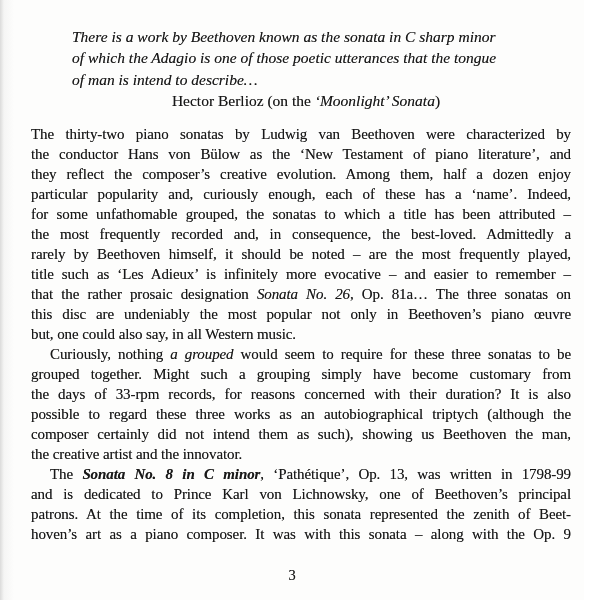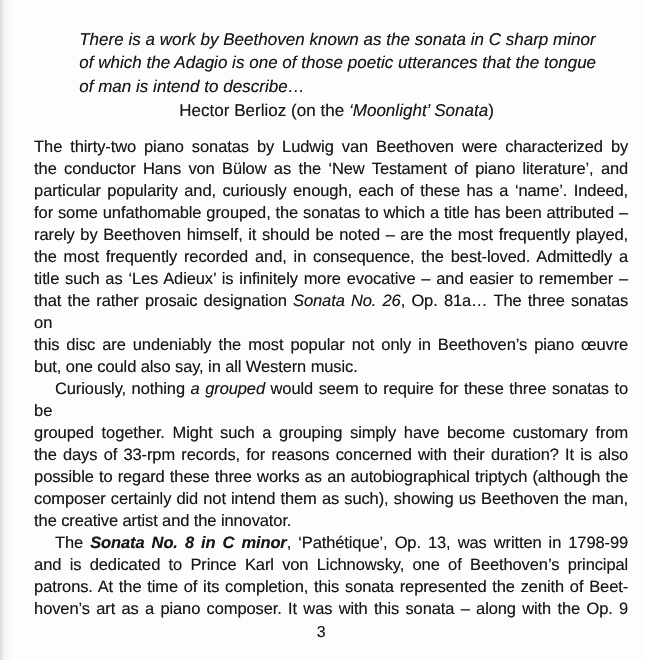--- a/index.html
+++ b/index.html
@@ -4,21 +4,21 @@
 <style>
   html, body { margin: 0; padding: 0; }
   .page {
     position: relative;
     width: 584px;
     height: 600px;
     overflow: hidden;
     background:
       linear-gradient(90deg, rgba(140,140,140,0.30) 0px, rgba(190,190,190,0.12) 4px, rgba(255,255,255,0) 14px),
       linear-gradient(#fdfdfc, #fdfdfc);
-    font-family: Liberation Sans, sans-serif;
+    font-family: Liberation Serif, serif;
     color: #181818;
     text-shadow: 0 0 0.4px rgba(20,20,20,0.55);
   }
   .epigraph {
     position: absolute;
     left: 72px;
     top: 26px;
     width: 468px;
     font-size: 15.5px;
     line-height: 21.3px;
@@ -70,24 +70,25 @@
         <div class="eline">There is a work by Beethoven known as the sonata in C sharp minor</div>
         <div class="eline">of which the Adagio is one of those poetic utterances that the tongue</div>
         <div class="eline">of man is intend to describe…</div>
       </div>
     <div class="attribution"><span>Hector Berlioz (on the </span><span class="s-i">‘Moonlight’ Sonata</span><span>)</span></div>
   </div>
 
   <div class="body-text">
       <div class="bline"><span>The thirty-two piano sonatas by Ludwig van Beethoven were characterized by</span></div>
       <div class="bline"><span>the conductor Hans von Bülow as the ‘New Testament of piano literature’, and</span></div>
+      <div class="bline"><span>they reflect the composer’s creative evolution. Among them, half a dozen enjoy</span></div>
       <div class="bline"><span>particular popularity and, curiously enough, each of these has a ‘name’. Indeed,</span></div>
       <div class="bline"><span>for some unfathomable grouped, the sonatas to which a title has been attributed –</span></div>
+      <div class="bline"><span>the most frequently recorded and, in consequence, the best-loved. Admittedly a</span></div>
       <div class="bline"><span>rarely by Beethoven himself, it should be noted – are the most frequently played,</span></div>
-      <div class="bline"><span>the most frequently recorded and, in consequence, the best-loved. Admittedly a</span></div>
       <div class="bline"><span>title such as ‘Les Adieux’ is infinitely more evocative – and easier to remember –</span></div>
       <div class="bline"><span>that the rather prosaic designation </span><span class="s-i">Sonata No. 26</span><span>, Op. 81a… The three sonatas on</span></div>
       <div class="bline"><span>this disc are undeniably the most popular not only in Beethoven’s piano œuvre</span></div>
       <div class="bline end"><span>but, one could also say, in all Western music.</span></div>
       <div class="bline indent"><span>Curiously, nothing </span><span class="s-i">a grouped</span><span> would seem to require for these three sonatas to be</span></div>
       <div class="bline"><span>grouped together. Might such a grouping simply have become customary from</span></div>
       <div class="bline"><span>the days of 33-rpm records, for reasons concerned with their duration? It is also</span></div>
       <div class="bline"><span>possible to regard these three works as an autobiographical triptych (although the</span></div>
       <div class="bline"><span>composer certainly did not intend them as such), showing us Beethoven the man,</span></div>
       <div class="bline end"><span>the creative artist and the innovator.</span></div>

